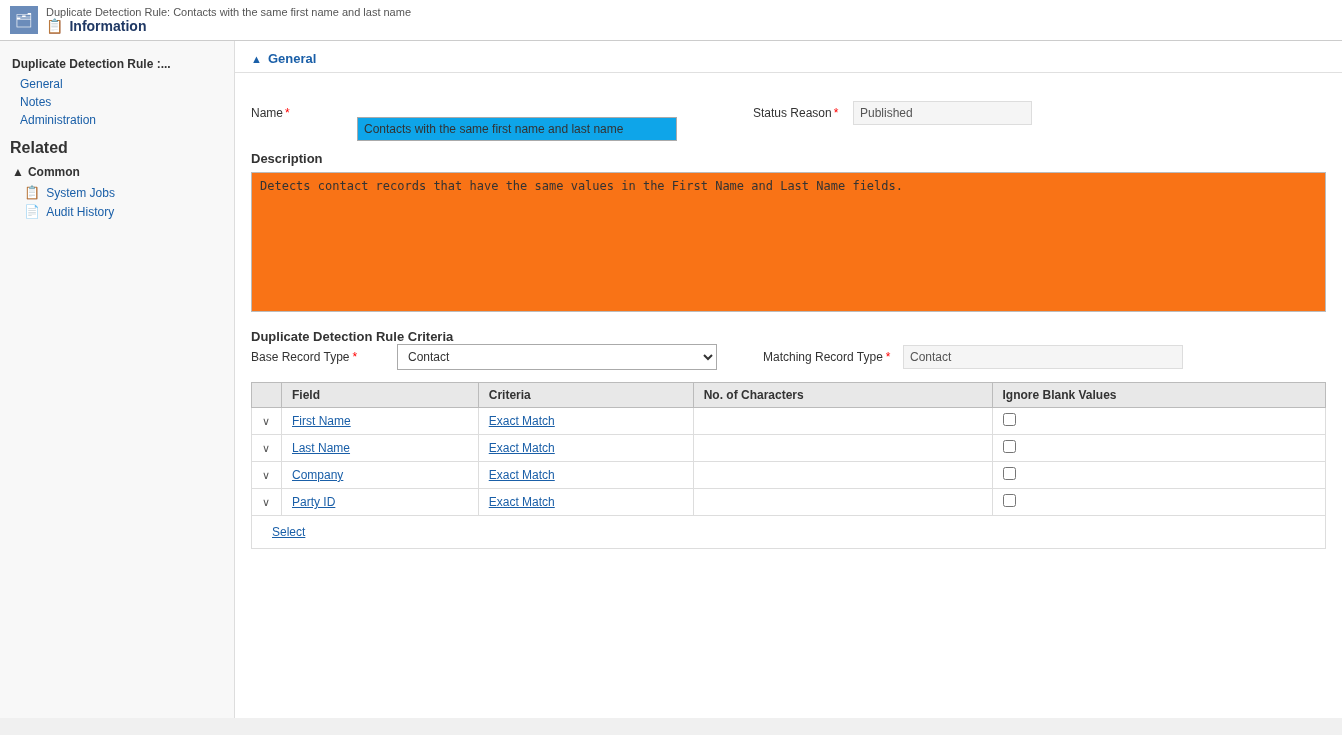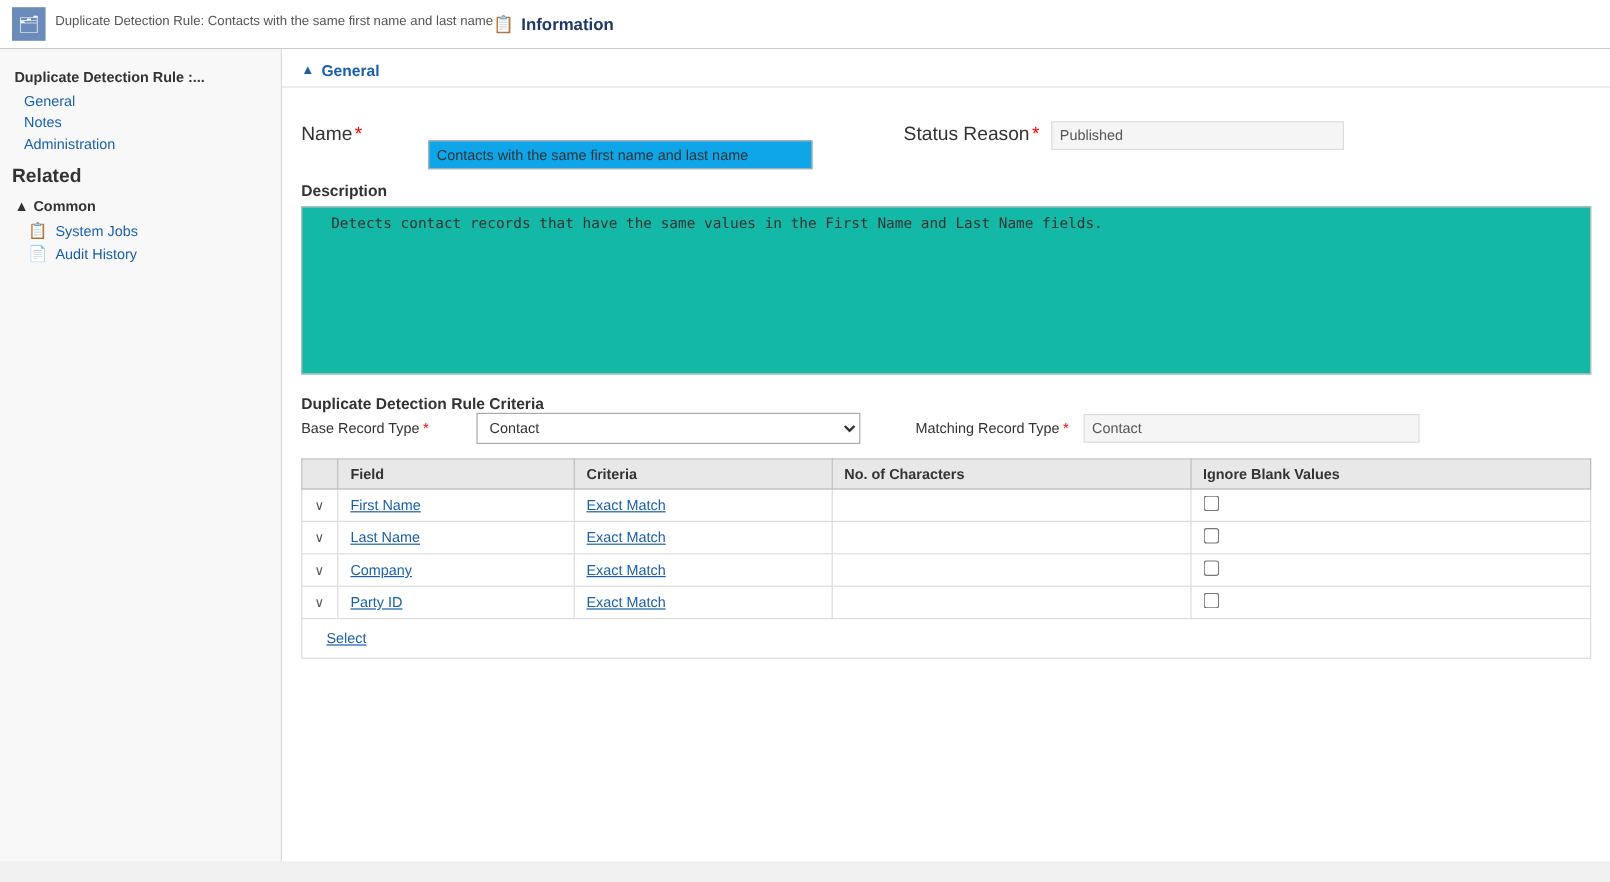--- a/index.html
+++ b/index.html
@@ -12,21 +12,21 @@
       display: flex;
       align-items: center;
       gap: 8px;
     }
     .header-icon {
       width: 28px; height: 28px;
       background: #6b8cba;
       display: flex; align-items: center; justify-content: center;
       color: #fff; font-size: 14px;
     }
-    .header-title-block { display: flex; }
+    .header-title-block { display: flex; flex-direction: column; }
     .header-subtitle { font-size: 11px; color: #555; }
     .header-title { font-size: 14px; font-weight: bold; color: #1f3864; display: flex; align-items: center; gap: 6px; }
     .header-title-icon { color: #c47c00; font-size: 14px; }
 
     .main-layout { display: flex; height: calc(100vh - 58px); }
 
     
     .sidebar {
       width: 235px; min-width: 235px;
       background: #f8f8f8;
@@ -77,51 +77,51 @@
     }
     .triangle { color: #1a5fa8; font-size: 11px; }
 
     .form-body { padding: 12px 16px; }
 
     .form-row {
       display: flex; align-items: center; gap: 16px;
       margin-bottom: 10px;
     }
     .form-label {
-      font-size: 16px; color: #333; min-width: 90px;
+      font-size: 12px; color: #333; min-width: 90px;
       display: flex; align-items: center; gap: 2px;
     }
     .required { color: red; }
     .form-input {
       border: 1px solid #aaa;
       padding: 4px 6px;
       font-size: 12px;
       width: 320px;
       background: #0ea5e9;
       color: #333;
       margin-top: 32px;
     }
     .form-input-readonly {
       border: 1px solid #ddd;
       padding: 4px 6px;
       font-size: 12px;
-      width: 244px;
+      width: 179px;
       background: #f5f5f5;
       color: #555;
     }
 
     .description-section { margin-bottom: 14px; }
     .description-label { font-size: 13px; font-weight: bold; color: #333; margin-bottom: 6px; }
     .description-box {
       border: 1px solid #bbb;
-      padding: 6px 24px;
+      padding: 6px 8px;
       font-size: 12px;
       min-height: 140px;
       width: 100%;
-      background: #14b8a6;
+      background: #f97316;
       color: #333;
       resize: none;
     }
 
     .criteria-section { margin-top: 10px; }
     .criteria-title { font-size: 13px; font-weight: bold; color: #333; }
 
     .criteria-row {
       display: flex; align-items: center; gap: 16px;
       margin-bottom: 8px;

